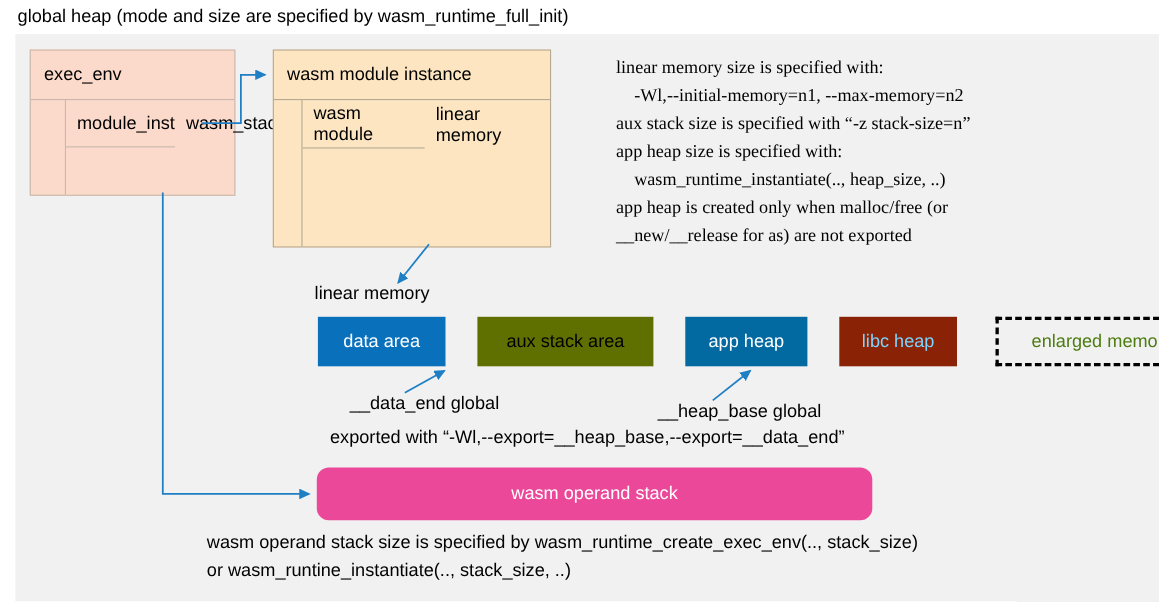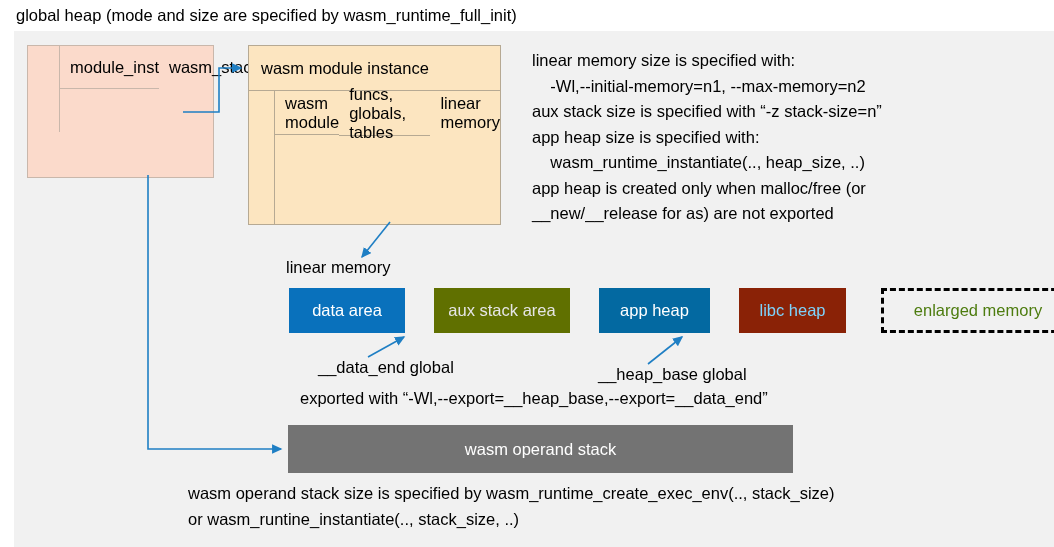--- a/index.html
+++ b/index.html
@@ -99,21 +99,21 @@
   #module-inst .row:nth-child(2) { height: 45px; }
 
   
   .note {
     position: absolute;
     font-size: 16.5px;
     line-height: 25.5px;
     white-space: pre;
     color: #000;
   }
-  #note-main { left: 532px; top: 48px; }
+  #note-main { left: 560px; top: 48px; font-family: Liberation Serif, serif; }
 
   
   #lm-label {
     position: absolute;
     left: 286px; top: 258px;
     font-size: 16.5px;
   }
   #mem-bar {
     position: absolute;
     left: 289px; top: 288px;
@@ -161,63 +161,63 @@
 </head>
 <body>
 
 <div id="canvas">
 
   <div class="title">global heap (mode and size are specified by wasm_runtime_full_init)</div>
 
   <div id="panel" style="background: rgb(241, 241, 241);"></div>
 
   <div class="struct" id="exec-env">
+    <div class="hdr">exec_env</div>
     <div class="body">
       <div class="gutter"></div>
       <div class="rows">
         <div class="row">module_inst</div>
         <div class="row">wasm_stack</div>
       </div>
     </div>
   </div>
 
   <div class="struct" id="module-inst">
     <div class="hdr">wasm module instance</div>
     <div class="body">
       <div class="gutter"></div>
       <div class="rows">
         <div class="row">wasm module</div>
-        <div class="row">funcs, globals, tables</div>
         <div class="row">linear memory</div>
       </div>
     </div>
   </div>
 
   <div class="note" id="note-main">linear memory size is specified with:
     -Wl,--initial-memory=n1, --max-memory=n2
 aux stack size is specified with “-z stack-size=n”
 app heap size is specified with:
     wasm_runtime_instantiate(.., heap_size, ..)
 app heap is created only when malloc/free (or
 __new/__release for as) are not exported</div>
 
   <div id="lm-label">linear memory</div>
   <div id="mem-bar">
       <div class="seg" style="width: 116px; background: rgb(9, 113, 188); color: rgb(255, 255, 255);">data area</div>
-      <div class="seg" style="width: 136px; background: rgb(96, 112, 0); color: #e5e5e5;">aux stack area</div>
+      <div class="seg" style="width: 160px; background: rgb(96, 112, 0); color: #000000;">aux stack area</div>
       <div class="seg" style="width: 111px; background: #0369a1; color: rgb(255, 255, 255);">app heap</div>
       <div class="seg" style="width: 107px; background: rgb(138, 34, 6); color: #7dd3fc;">libc heap</div>
       <div class="seg enlarged" style="width: 194px; background: rgb(241, 241, 241); color: #4d7c0f;">enlarged memory</div>
     </div>
 
   <div id="ann-data-end">__data_end global</div>
   <div id="ann-heap-base">__heap_base global</div>
   <div id="ann-exported">exported with “-Wl,--export=__heap_base,--export=__data_end”</div>
 
-  <div id="operand-stack" style="background: #737373;">wasm operand stack</div>
+  <div id="operand-stack" style="background: #ec4899; border-radius: 11px;">wasm operand stack</div>
 
   <div class="note" id="note-bottom">wasm operand stack size is specified by wasm_runtime_create_exec_env(.., stack_size)
 or wasm_runtine_instantiate(.., stack_size, ..)</div>
 
   <svg class="overlay" viewBox="0 0 1054 547">
     <defs>
       <marker id="ah" markerWidth="7" markerHeight="7" refX="5.6" refY="3" orient="auto">
         <path d="M0,0 L6.5,3 L0,6 z" fill="#1f7fc4"></path>
       </marker>
     </defs>

